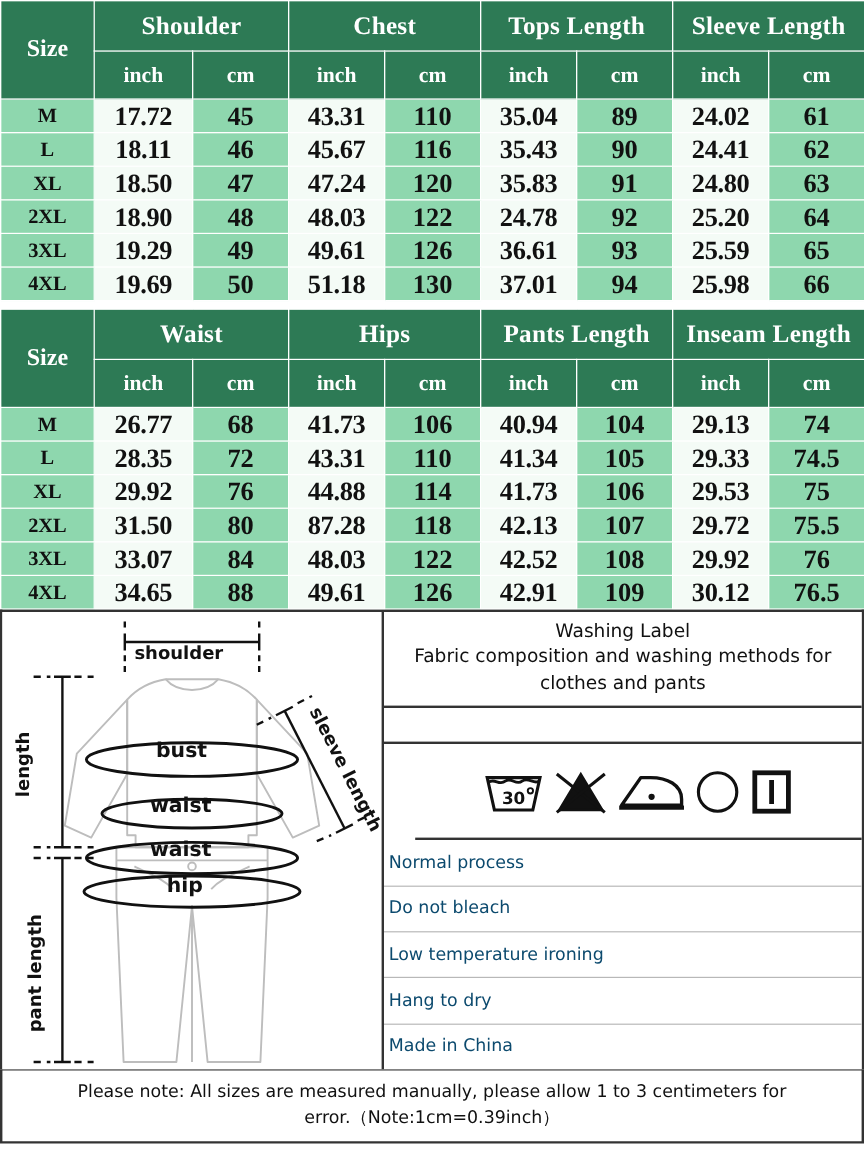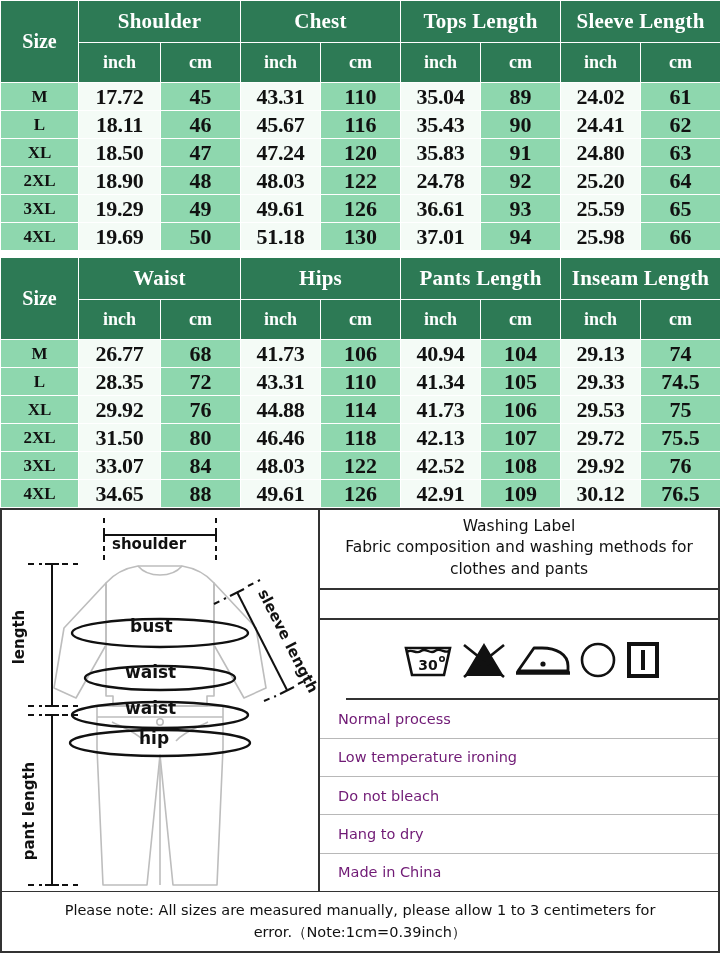--- a/index.html
+++ b/index.html
@@ -106,23 +106,23 @@
     align-items:center;
     justify-content:center;
     padding:0 8px;
     margin-left:26px;
   }
   .wash .lines{flex:1;display:flex;flex-direction:column;}
   .wash .lines .ln{
     flex:1;
     display:flex;
     align-items:center;
-    padding-left:18px;
+    padding-left:4px;
     font-size:14.5px;
-    color:#701a75;
+    color:#0c4a6e;
     border-bottom:1px solid #b8b8b8;
   }
   .wash .lines .ln:last-child{border-bottom:none;}
 
   .footer{
     width:720px;
     box-sizing:border-box;
     border:2px solid #333;
     border-top:1px solid #333;
     height:62px;
@@ -314,21 +314,21 @@
       <td class="ccm">114</td>
       <td class="cin">41.73</td>
       <td class="ccm">106</td>
       <td class="cin">29.53</td>
       <td class="ccm">75</td>
     </tr>
     <tr>
       <td class="rowsize">2XL</td>
       <td class="cin">31.50</td>
       <td class="ccm">80</td>
-      <td class="cin">46.46</td>
+      <td class="cin">87.28</td>
       <td class="ccm">118</td>
       <td class="cin">42.13</td>
       <td class="ccm">107</td>
       <td class="cin">29.72</td>
       <td class="ccm">75.5</td>
     </tr>
     <tr>
       <td class="rowsize">3XL</td>
       <td class="cin">33.07</td>
       <td class="ccm">84</td>
@@ -468,22 +468,22 @@
         </svg>
 
         <svg width="42" height="44" viewBox="0 0 42 44">
           <rect x="7" y="7" width="28" height="32" fill="none" stroke="#111" stroke-width="4"></rect>
           <line x1="21" y1="13" x2="21" y2="33" stroke="#111" stroke-width="4"></line>
         </svg>
       </div>
 
       <div class="lines">
         <div class="ln">Normal process</div>
+        <div class="ln">Do not bleach</div>
         <div class="ln">Low temperature ironing</div>
-        <div class="ln">Do not bleach</div>
         <div class="ln">Hang to dry</div>
         <div class="ln">Made in China</div>
       </div>
     </div>
   </div>
 
   <div class="footer">
     <div>
       <span>Please note: All sizes are measured manually, please allow 1 to 3 centimeters for</span>
       <span>error.（Note:1cm=0.39inch）</span>

